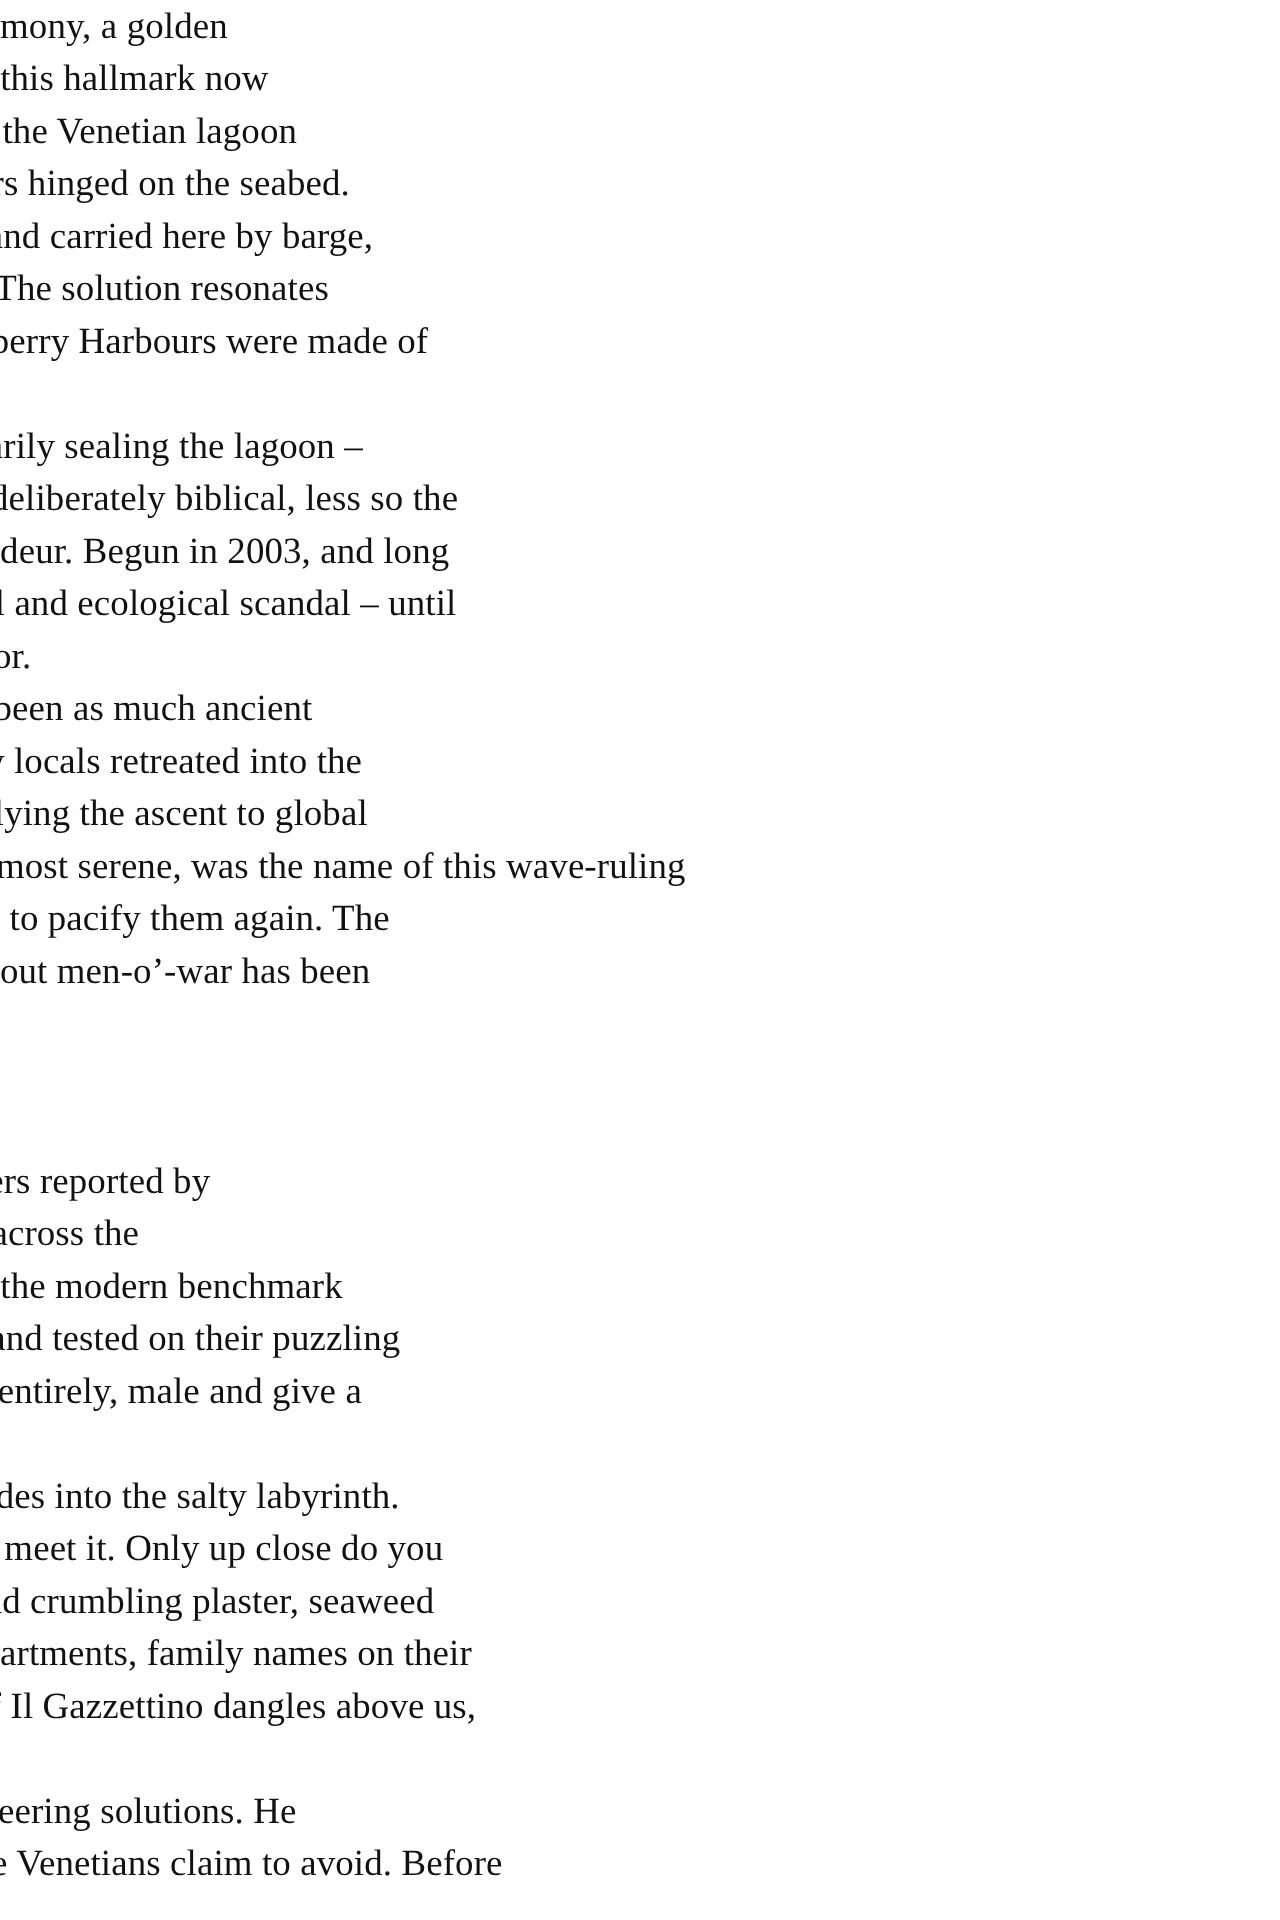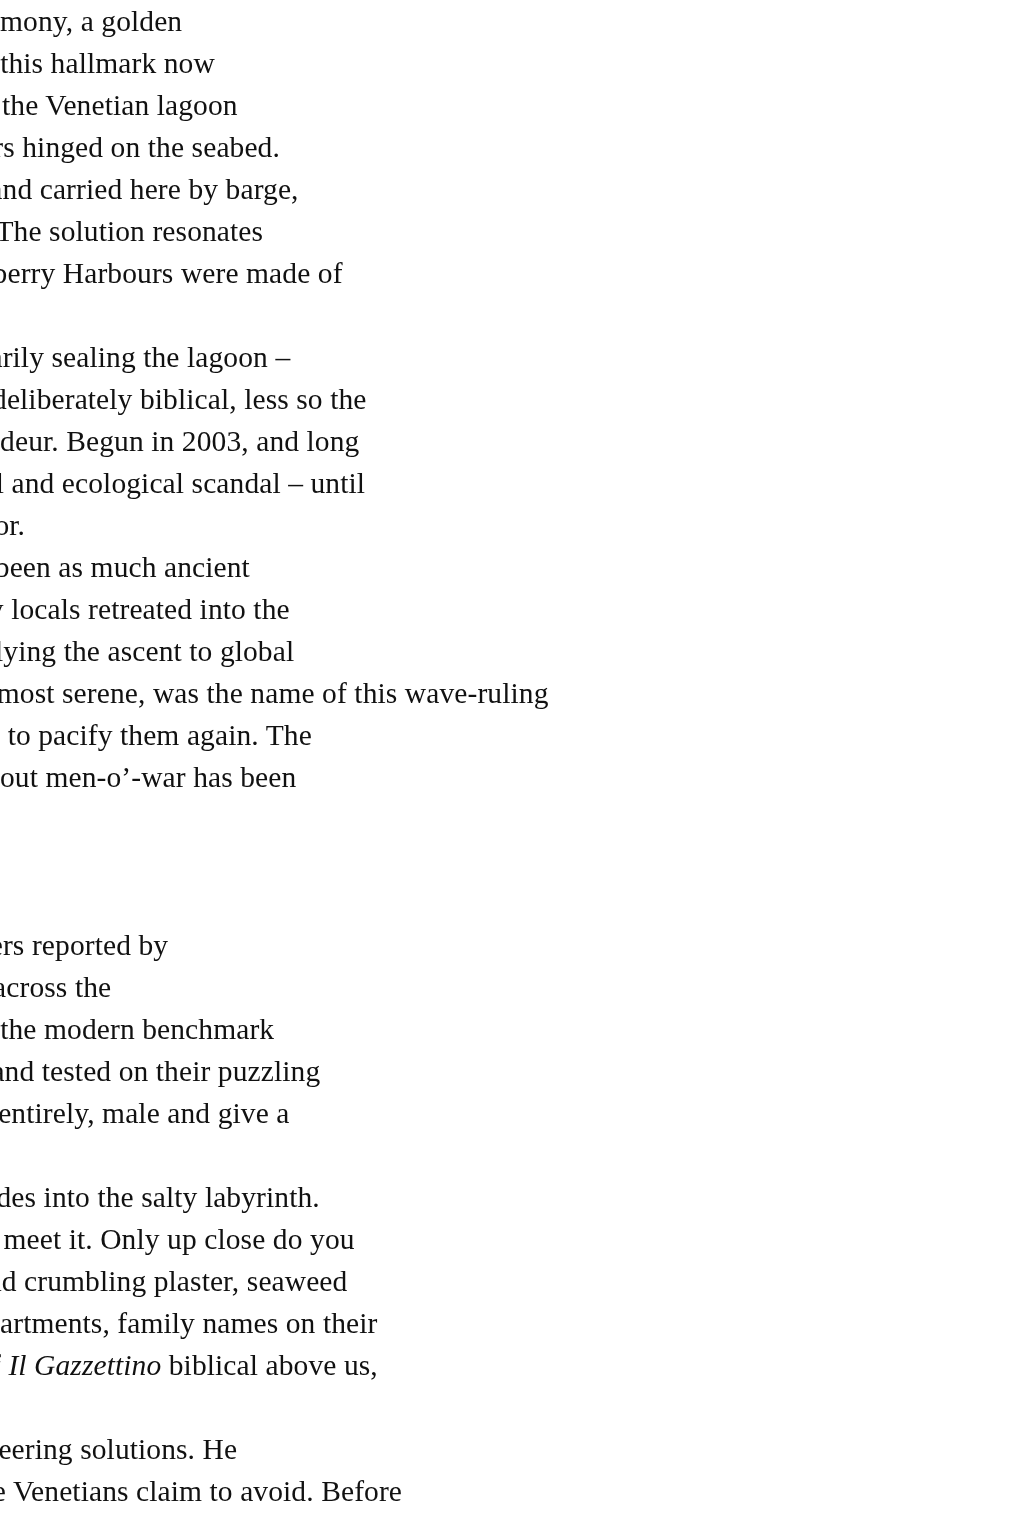--- a/index.html
+++ b/index.html
@@ -32,21 +32,20 @@
     letter-spacing: 0.1px;
     color: #111111;
   }
   .spacer-large {
     height: 84px;
   }
   .spacer-small {
     height: 42px;
   }
   .it {
-    font-style: italic;
   }
 </style>
 </head>
 <body>
 
 <div id="article">
 
   <div class="para">
     <div class="line">celebrated in an annual ceremony, a golden</div>
     <div class="line">ring. Over 1,000 years ago, this hallmark now</div>
@@ -80,19 +79,19 @@
     <div class="line">waterways. Mostly, but not entirely, male and give a</div>
   </div>
 
   <div class="spacer-small"></div>
 
   <div class="para">
     <div class="line">Our gondolier, sardonic, glides into the salty labyrinth.</div>
     <div class="line">The water level has risen to meet it. Only up close do you</div>
     <div class="line">see the rotting brickwork and crumbling plaster, seaweed</div>
     <div class="line">creeping up ground floor apartments, family names on their</div>
-    <div class="line"><span>doorbells. A sodden copy of </span><span class="it">Il Gazzettino</span><span> biblical above us,</span></div>
+    <div class="line"><span>doorbells. A sodden copy of </span><span class="it">Il Gazzettino</span><span> dangles above us,</span></div>
     <div class="line">abandoned by its owner.</div>
     <div class="line">He talks of expensive engineering solutions. He</div>
     <div class="line">gestures to a bridge that true Venetians claim to avoid. Before</div>
   </div>
 
 </div>
 
 </body></html>

